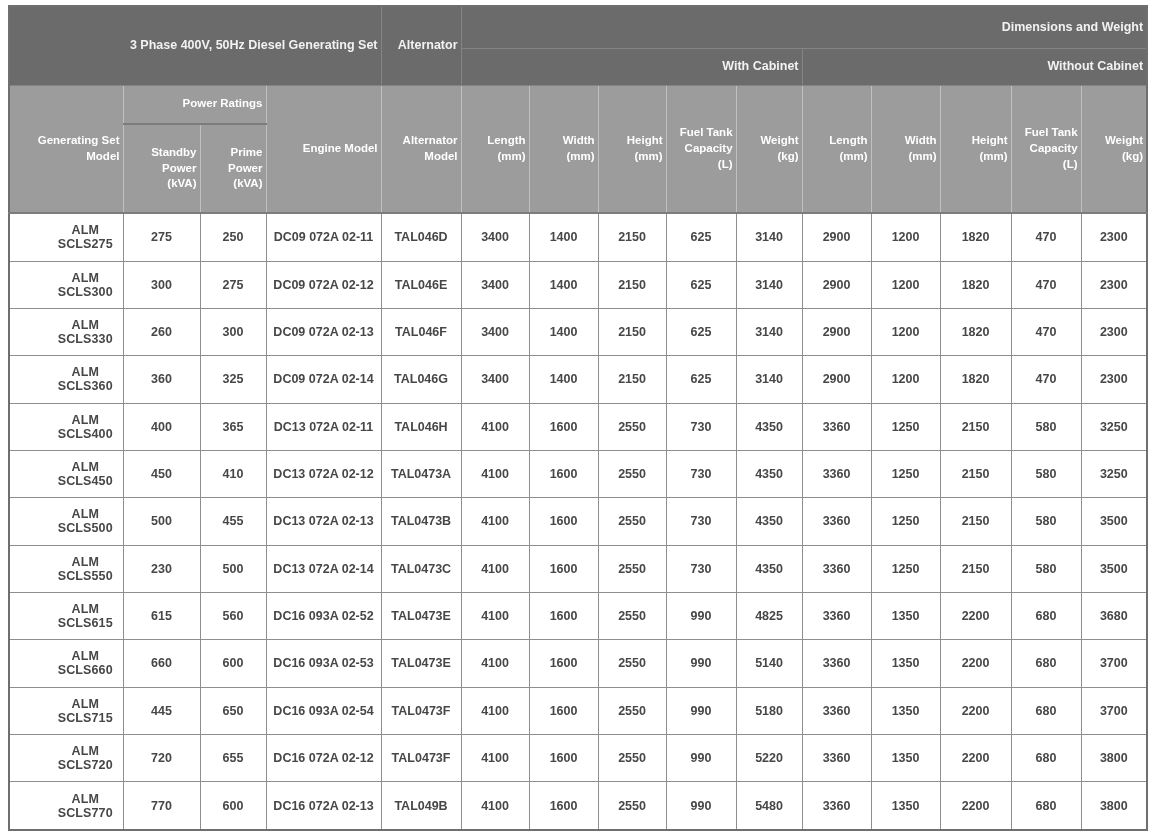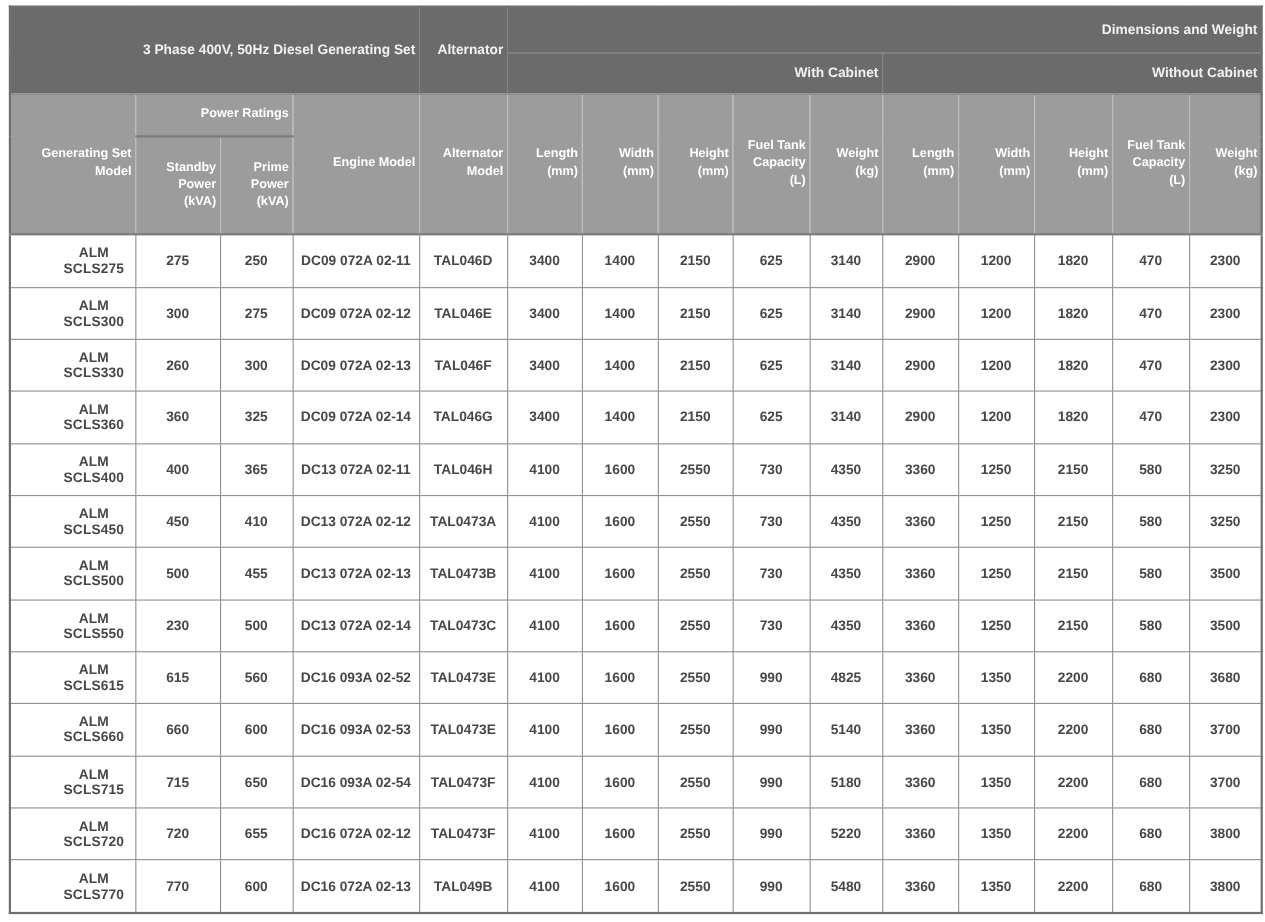--- a/index.html
+++ b/index.html
@@ -307,21 +307,21 @@
           <td>990</td>
           <td>5140</td>
           <td>3360</td>
           <td>1350</td>
           <td>2200</td>
           <td>680</td>
           <td>3700</td>
         </tr>
         <tr>
           <td class="model">ALM SCLS715</td>
-          <td>715</td>
+          <td>445</td>
           <td>650</td>
           <td>DC16 093A 02-54</td>
           <td>TAL0473F</td>
           <td>4100</td>
           <td>1600</td>
           <td>2550</td>
           <td>990</td>
           <td>5180</td>
           <td>3360</td>
           <td>1350</td>

